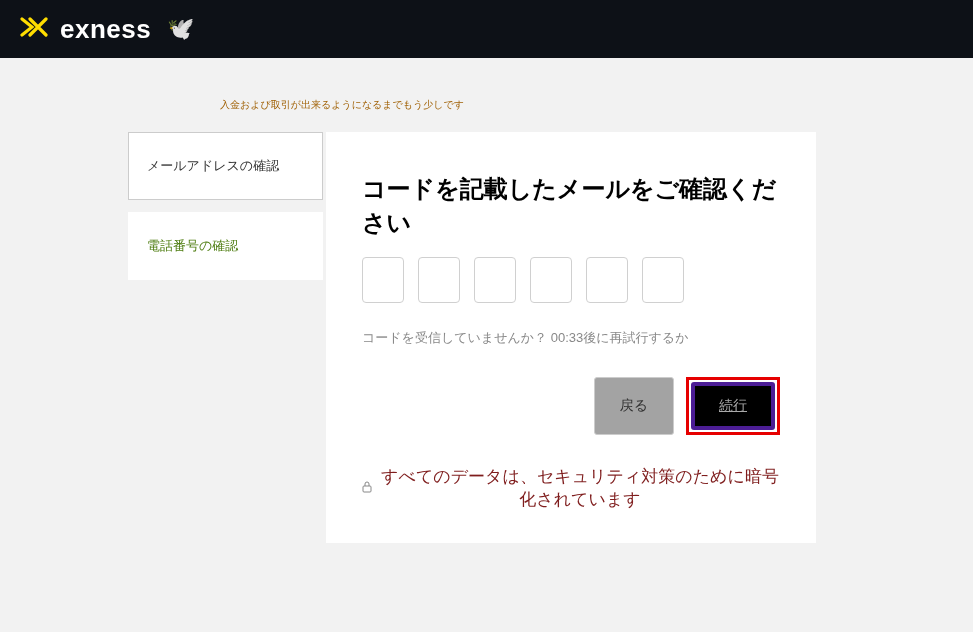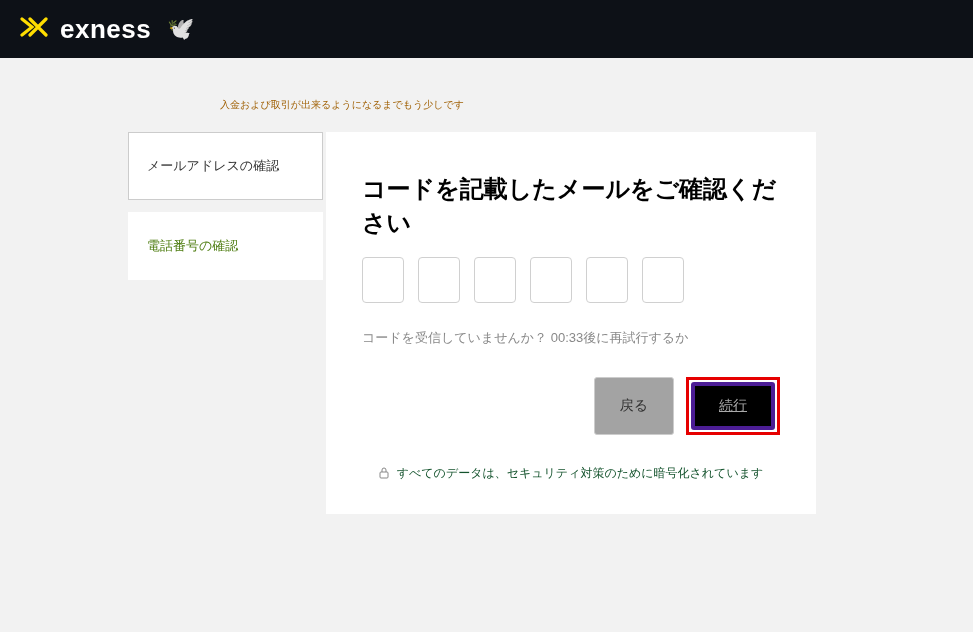--- a/index.html
+++ b/index.html
@@ -130,22 +130,22 @@
       color: #aaa;
       text-decoration: underline;
     }
     .highlight-box {
       border: 3px solid #e60000;
       padding: 2px;
       display: inline-block;
     }
     .security-note {
       text-align: center;
-      font-size: 12px;
-      color: #14532d;
+      font-size: 17px;
+      color: #7f1d1d;
       display: flex;
       align-items: center;
       justify-content: center;
       gap: 8px;
     }
     .lock-icon {
       font-size: 11px;
     }
   </style>
 </head>

